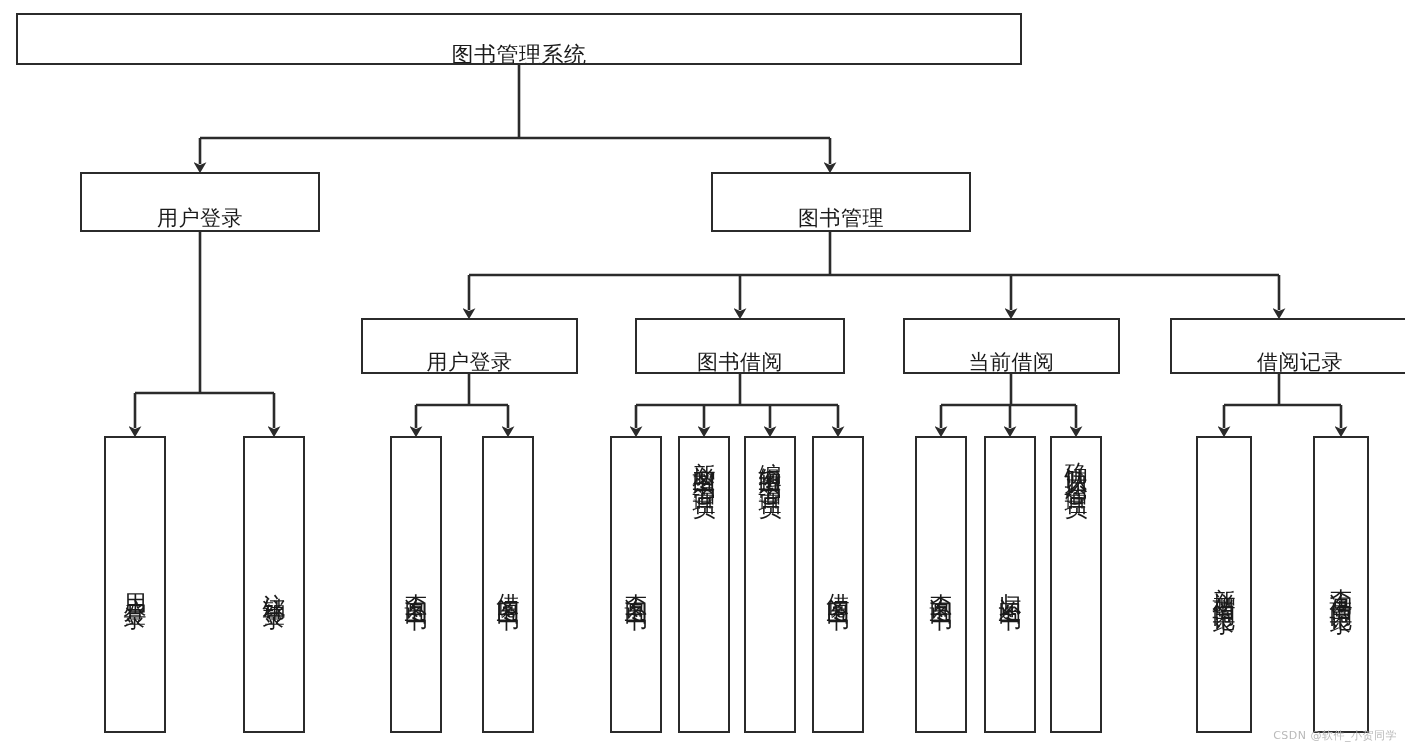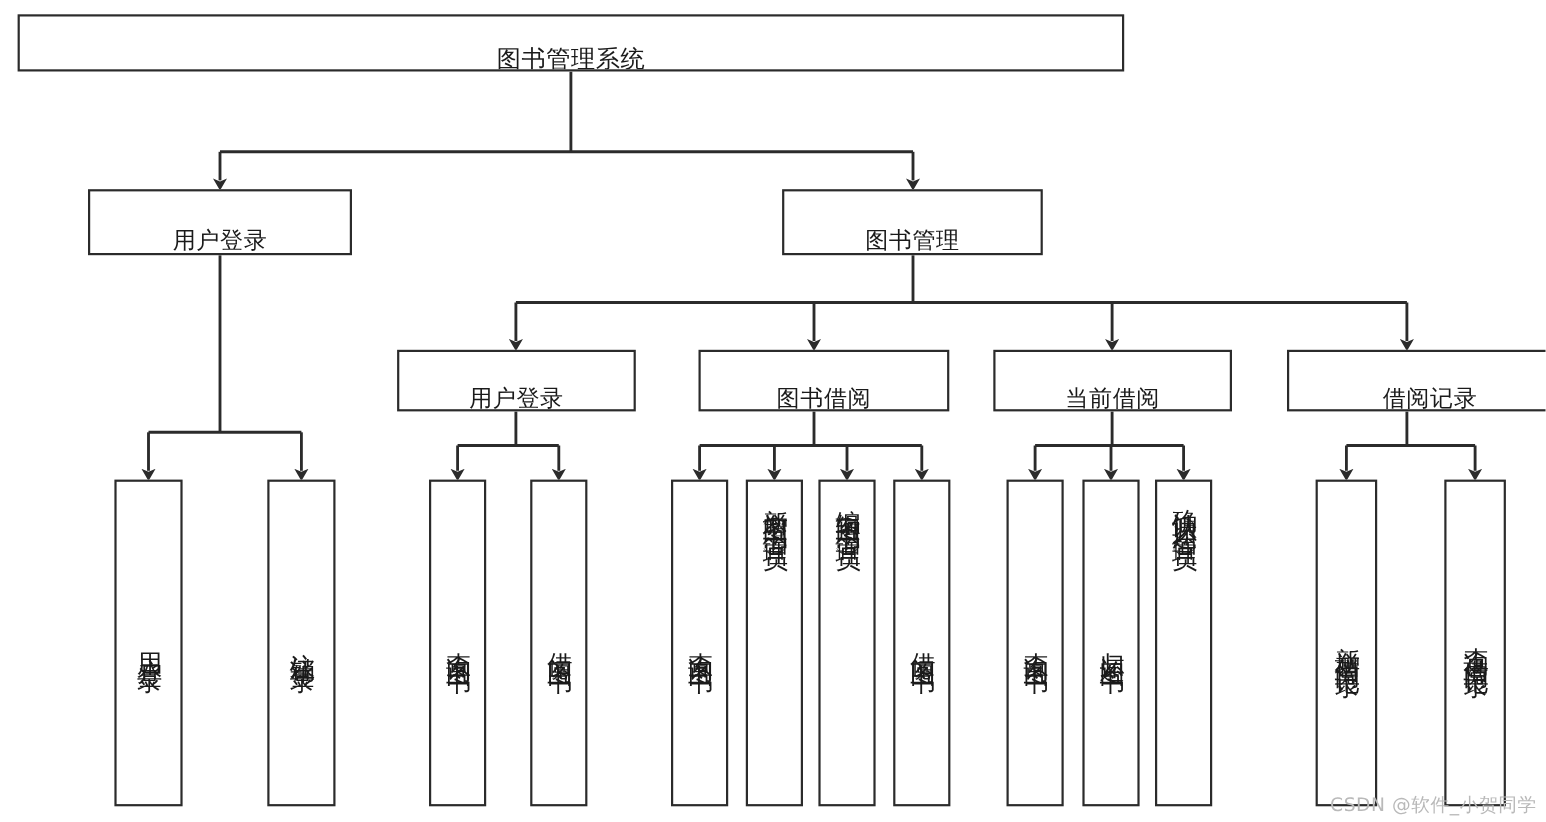--- a/index.html
+++ b/index.html
@@ -68,21 +68,21 @@
   }
   
   .node-vertical.leaf-centered {
     align-items: center;
     padding-top: 0;
   }
   #watermark {
     position: absolute;
     right: 8px;
     bottom: 4px;
-    font-size: 17px;
+    font-size: 11px;
     color: #b9b9b9;
     font-family: "DejaVu Sans", "Liberation Sans", sans-serif;
     letter-spacing: 0.5px;
     white-space: nowrap;
     pointer-events: none;
   }
 </style>
 </head>
 <body>
 
@@ -138,28 +138,28 @@
     </g>
   </svg>
 
   <div class="node-box node-horizontal node-root" id="node-root" style="left: 16px; top: 13px; width: 1006px; height: 52px;">
     <span class="node-label">图书管理系统</span>
   </div>
 
   <div class="node-box node-horizontal" id="node-l2-0" style="left: 80px; top: 172px; width: 240px; height: 60px;">
     <span class="node-label">用户登录</span>
   </div>
-  <div class="node-box node-horizontal" id="node-l2-1" style="left: 711px; top: 172px; width: 237px; height: 60px;">
+  <div class="node-box node-horizontal" id="node-l2-1" style="left: 711px; top: 172px; width: 260px; height: 60px;">
     <span class="node-label">图书管理</span>
   </div>
 
   <div class="node-box node-horizontal" id="node-l3-0" style="left: 361px; top: 318px; width: 217px; height: 56px;">
     <span class="node-label">用户登录</span>
   </div>
-  <div class="node-box node-horizontal" id="node-l3-1" style="left: 635px; top: 318px; width: 228px; height: 56px;">
+  <div class="node-box node-horizontal" id="node-l3-1" style="left: 635px; top: 318px; width: 210px; height: 56px;">
     <span class="node-label">图书借阅</span>
   </div>
   <div class="node-box node-horizontal" id="node-l3-2" style="left: 903px; top: 318px; width: 217px; height: 56px; justify-content: center;">
     <span class="node-label">当前借阅</span>
   </div>
   <div class="node-box node-horizontal" id="node-l3-3" style="left: 1170px; top: 318px; width: 260px; height: 56px;">
     <span class="node-label">借阅记录</span>
   </div>
 
   <div class="node-box node-vertical leaf-centered" id="node-leaf-0" style="left: 104px; top: 436px; width: 62px; height: 297px;">

